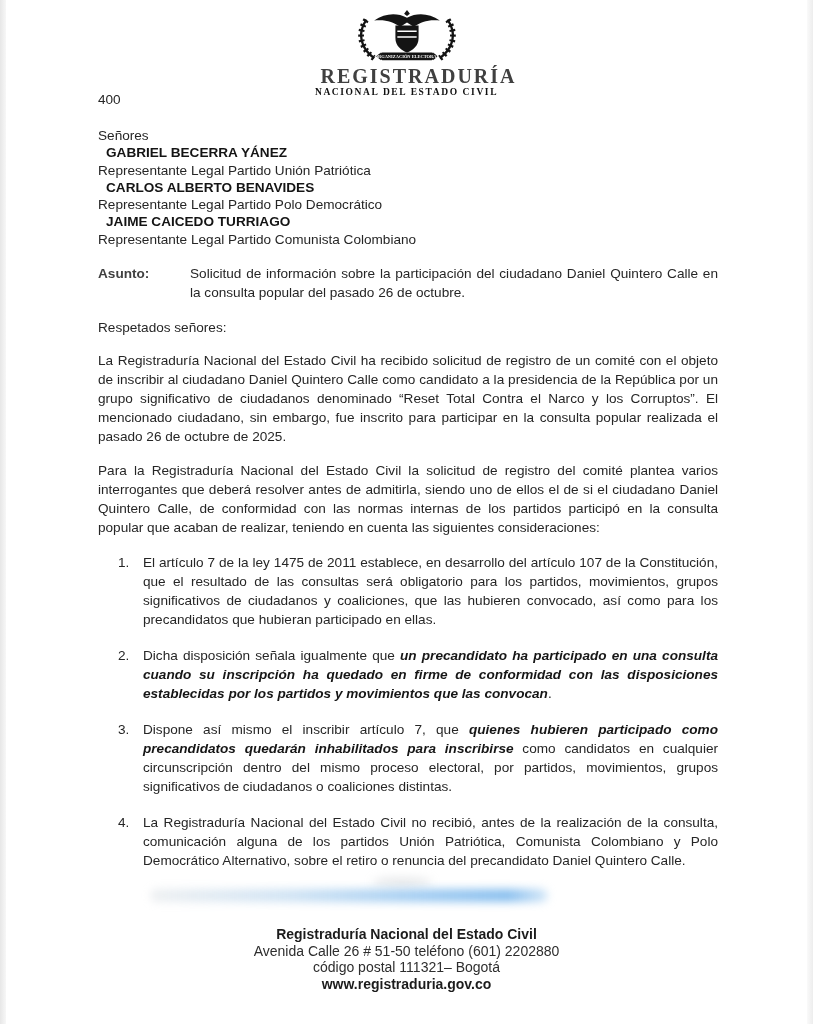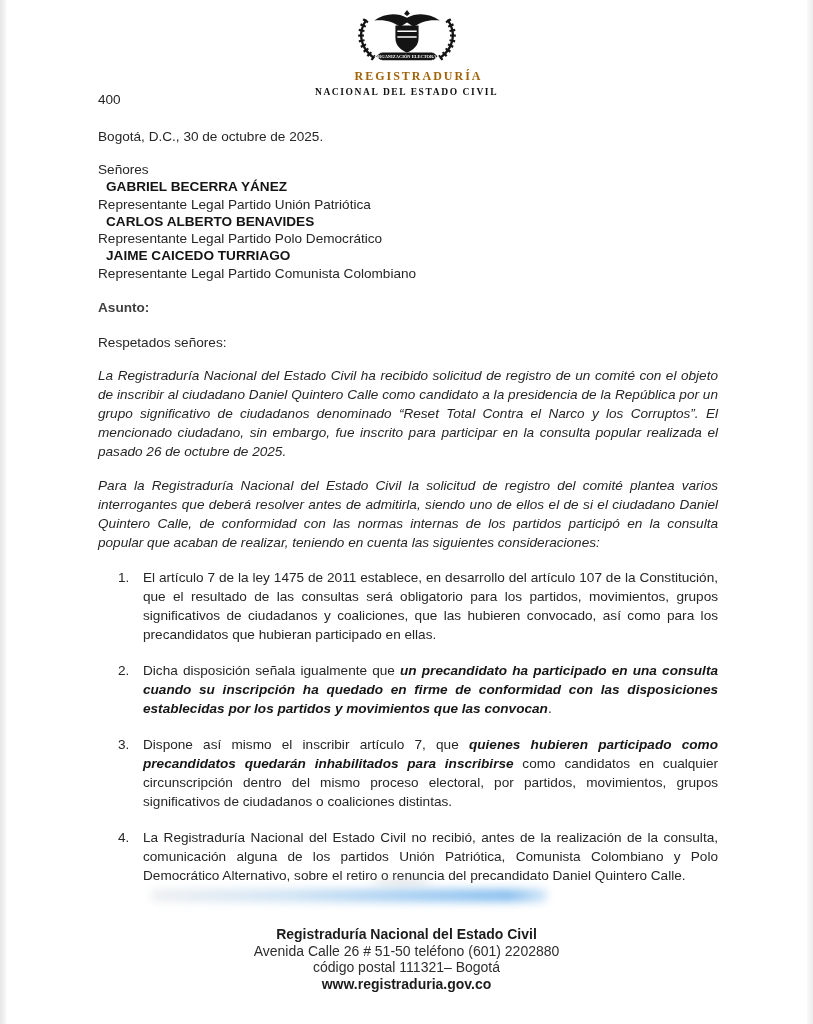--- a/index.html
+++ b/index.html
@@ -15,38 +15,38 @@
   .edge-left{position:absolute;left:0;top:0;bottom:0;width:6px;
     background:linear-gradient(90deg,#e7e7e7,#f7f7f7);}
   .edge-right{position:absolute;right:0;top:0;bottom:0;width:6px;
     background:linear-gradient(270deg,#ededed,#fafafa);}
 
   
   .header{position:absolute;top:8px;left:0;right:0;text-align:center;}
   .crest{display:block;margin:0 auto;}
   .org-name{
     font-family:"Liberation Serif",serif;font-weight:bold;
-    font-size:12px;letter-spacing:2px;color:#a16207;line-height:20px;margin-top:2px;padding-left:24px;
+    font-size:20px;letter-spacing:2px;color:#404040;line-height:20px;margin-top:2px;padding-left:24px;
   }
   .org-subtitle{
     font-family:"Liberation Serif",serif;font-weight:bold;
     font-size:9.5px;letter-spacing:1.6px;color:#101010;line-height:11px;margin-top:1px;
   }
 
   
   .content{position:absolute;left:98px;right:95px;top:90px;font-size:13.6px;line-height:19px;}
   .ref-number{margin:0 0 18px 0;}
   .date-line{margin:0 0 15px 0;}
   .recipients{line-height:17.3px;margin:0 0 16px 0;}
   .recipient-name{font-weight:bold;color:#141414;margin-left:8px;}
   .subject-row{display:flex;margin:0 0 16px 0;}
   .subject-label{font-weight:bold;color:#404040;width:92px;flex:0 0 92px;}
   .subject-text{flex:1;text-align:justify;}
   .greeting{margin:0 0 14px 0;}
-  p.body-par{margin:0 0 15px 0;text-align:justify;font-style:italic;}
+  p.body-par{margin:0 0 15px 0;text-align:justify;}
   .list{margin-top:16px;}
   .list-item{display:flex;margin:0 0 17px 0;}
   .li-num{flex:0 0 25px;margin-left:20px;}
   .li-text{flex:1;text-align:justify;}
   .em-seg{font-weight:bold;font-style:italic;color:#161616;}
 
   
   .sig-blur{
     position:absolute;left:150px;top:889px;width:398px;height:13px;
     background:linear-gradient(90deg,
@@ -93,34 +93,34 @@
       <rect x="33" y="46" width="54" height="8" rx="1.5" fill="#141414"></rect>
       <path d="M33 46 l-5 4 5 4 z M87 46 l5 4 -5 4 z" fill="#141414"></path>
       <text x="60" y="52" text-anchor="middle" font-size="4.6" fill="#ffffff" font-family="Liberation Serif, serif" font-weight="bold">ORGANIZACIÓN ELECTORAL</text>
     </svg>
     <div class="org-name">REGISTRADURÍA</div>
     <div class="org-subtitle">NACIONAL DEL ESTADO CIVIL</div>
   </div>
 
   <div class="content">
     <div class="ref-number">400</div>
-    <div class="date-line">Bogotá, D.C., 30 de octubre de 2025.</div>
 
     <div class="recipients">
       <div>Señores</div>
       <div class="recipient-name">GABRIEL BECERRA YÁNEZ</div>
       <div>Representante Legal Partido Unión Patriótica</div>
       <div class="recipient-name">CARLOS ALBERTO BENAVIDES</div>
       <div>Representante Legal Partido Polo Democrático</div>
       <div class="recipient-name">JAIME CAICEDO TURRIAGO</div>
       <div>Representante Legal Partido Comunista Colombiano</div>
     </div>
 
     <div class="subject-row">
       <div class="subject-label">Asunto:</div>
+      <div class="subject-text">Solicitud de información sobre la participación del ciudadano Daniel Quintero Calle en la consulta popular del pasado 26 de octubre.</div>
     </div>
 
     <div class="greeting">Respetados señores:</div>
 
     <p class="body-par">La Registraduría Nacional del Estado Civil ha recibido solicitud de registro de un comité con el objeto de inscribir al ciudadano Daniel Quintero Calle como candidato a la presidencia de la República por un grupo significativo de ciudadanos denominado “Reset Total Contra el Narco y los Corruptos”. El mencionado ciudadano, sin embargo, fue inscrito para participar en la consulta popular realizada el pasado 26 de octubre de 2025.</p>
     <p class="body-par">Para la Registraduría Nacional del Estado Civil la solicitud de registro del comité plantea varios interrogantes que deberá resolver antes de admitirla, siendo uno de ellos el de si el ciudadano Daniel Quintero Calle, de conformidad con las normas internas de los partidos participó en la consulta popular que acaban de realizar, teniendo en cuenta las siguientes consideraciones:</p>
 
     <div class="list">
       <div class="list-item">
         <div class="li-num">1.</div>

